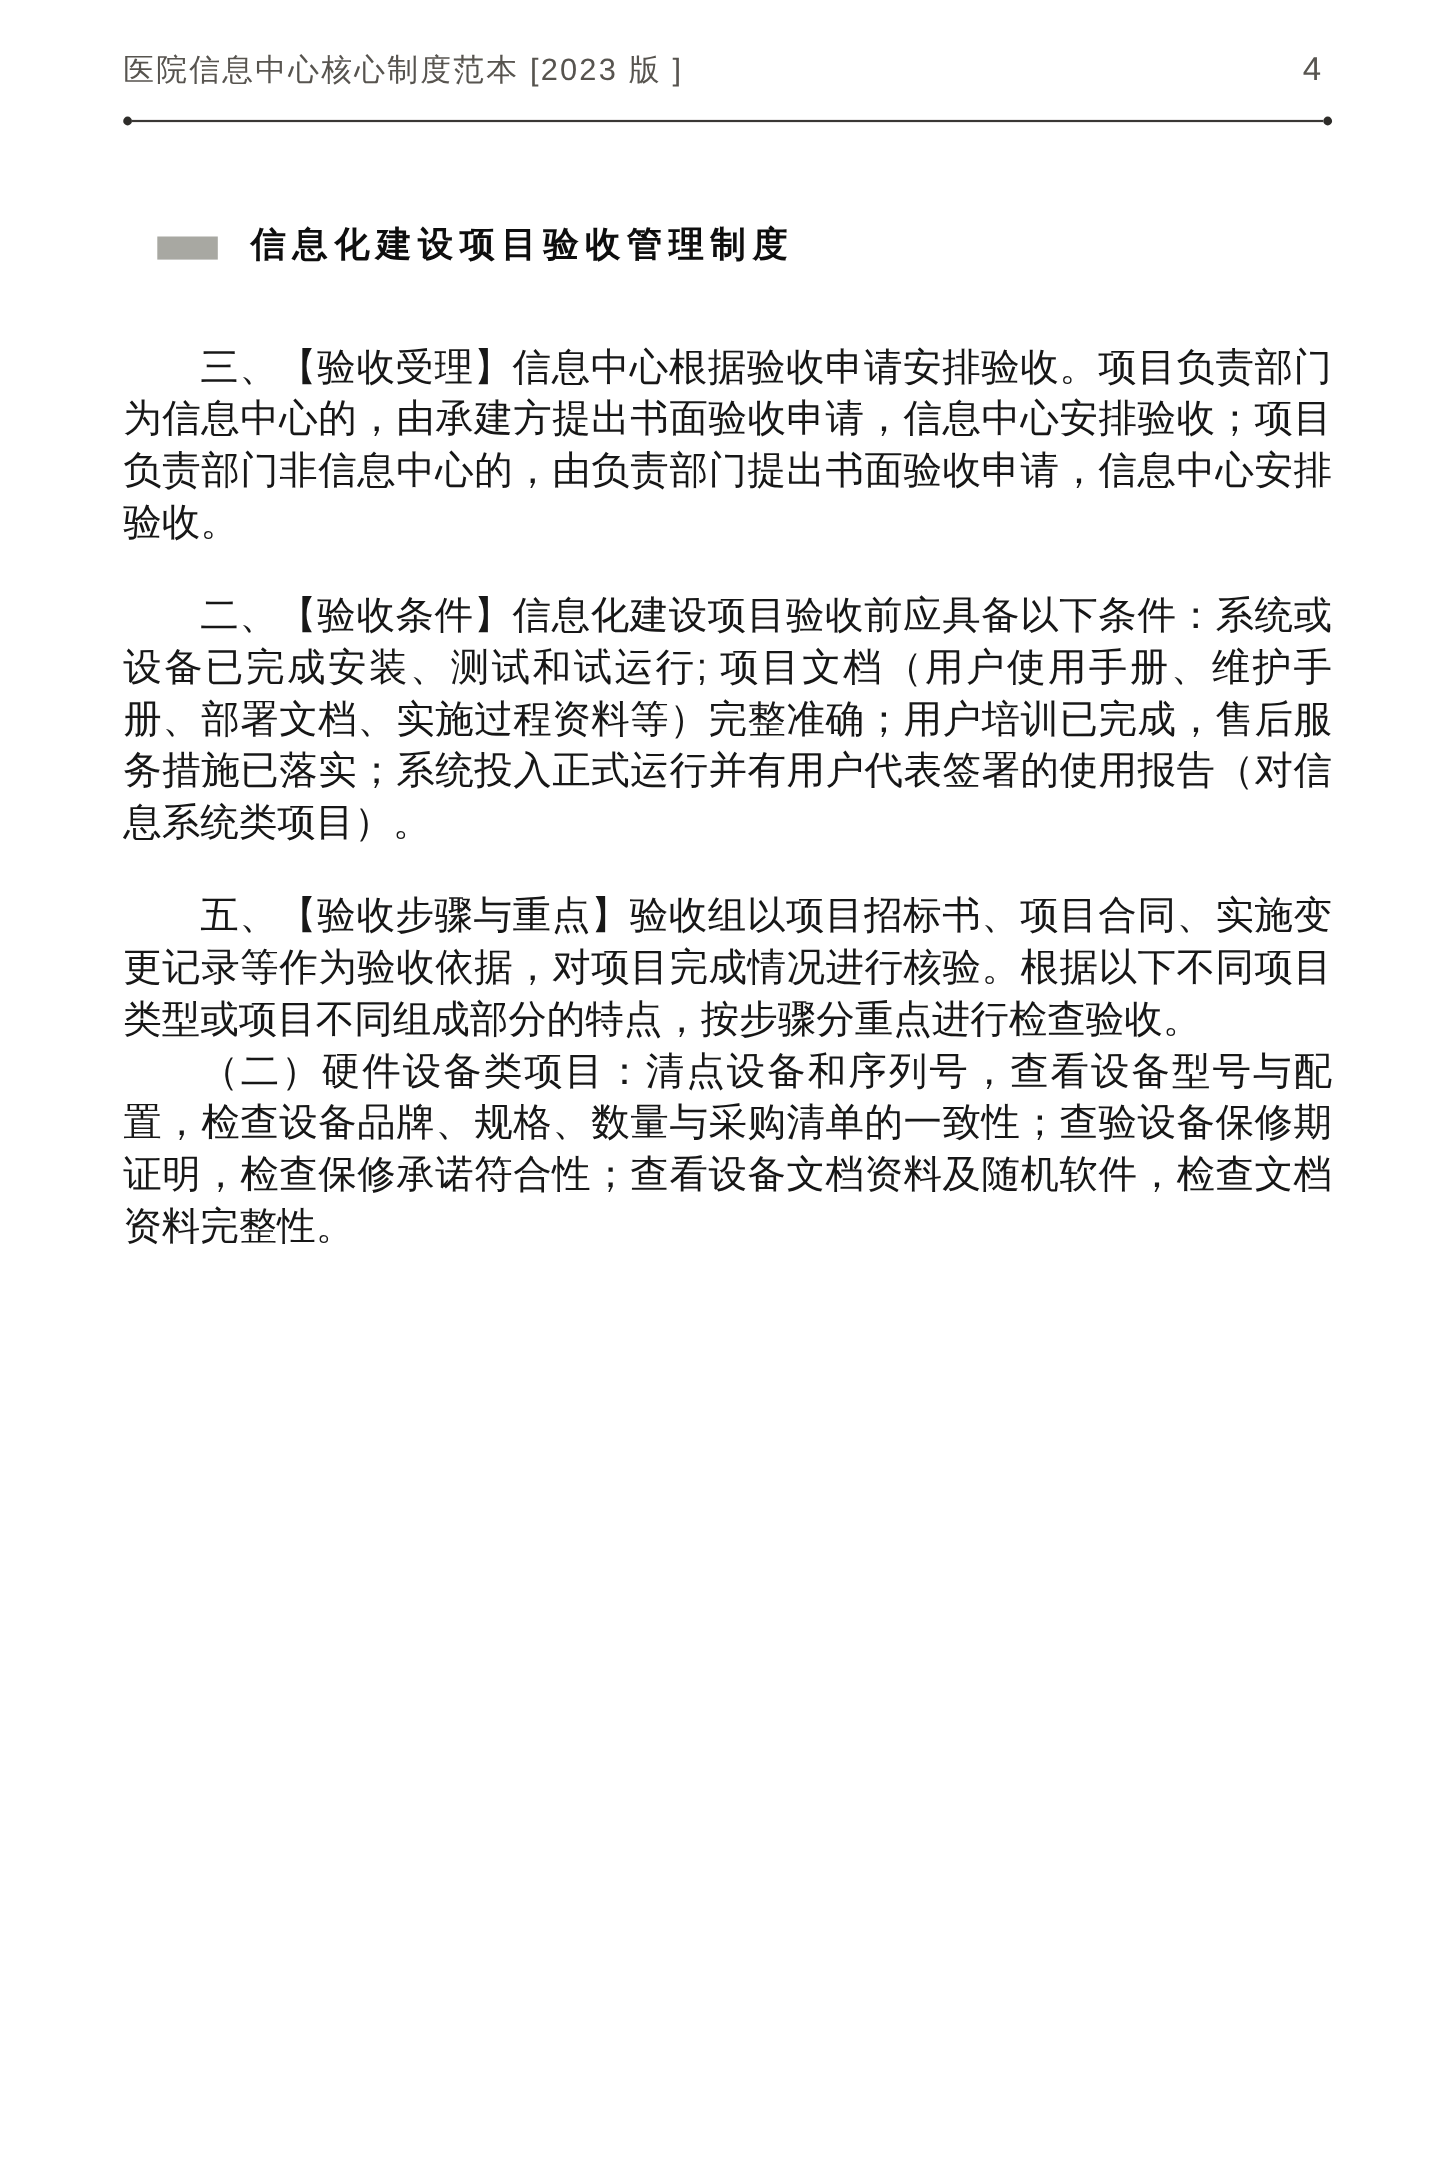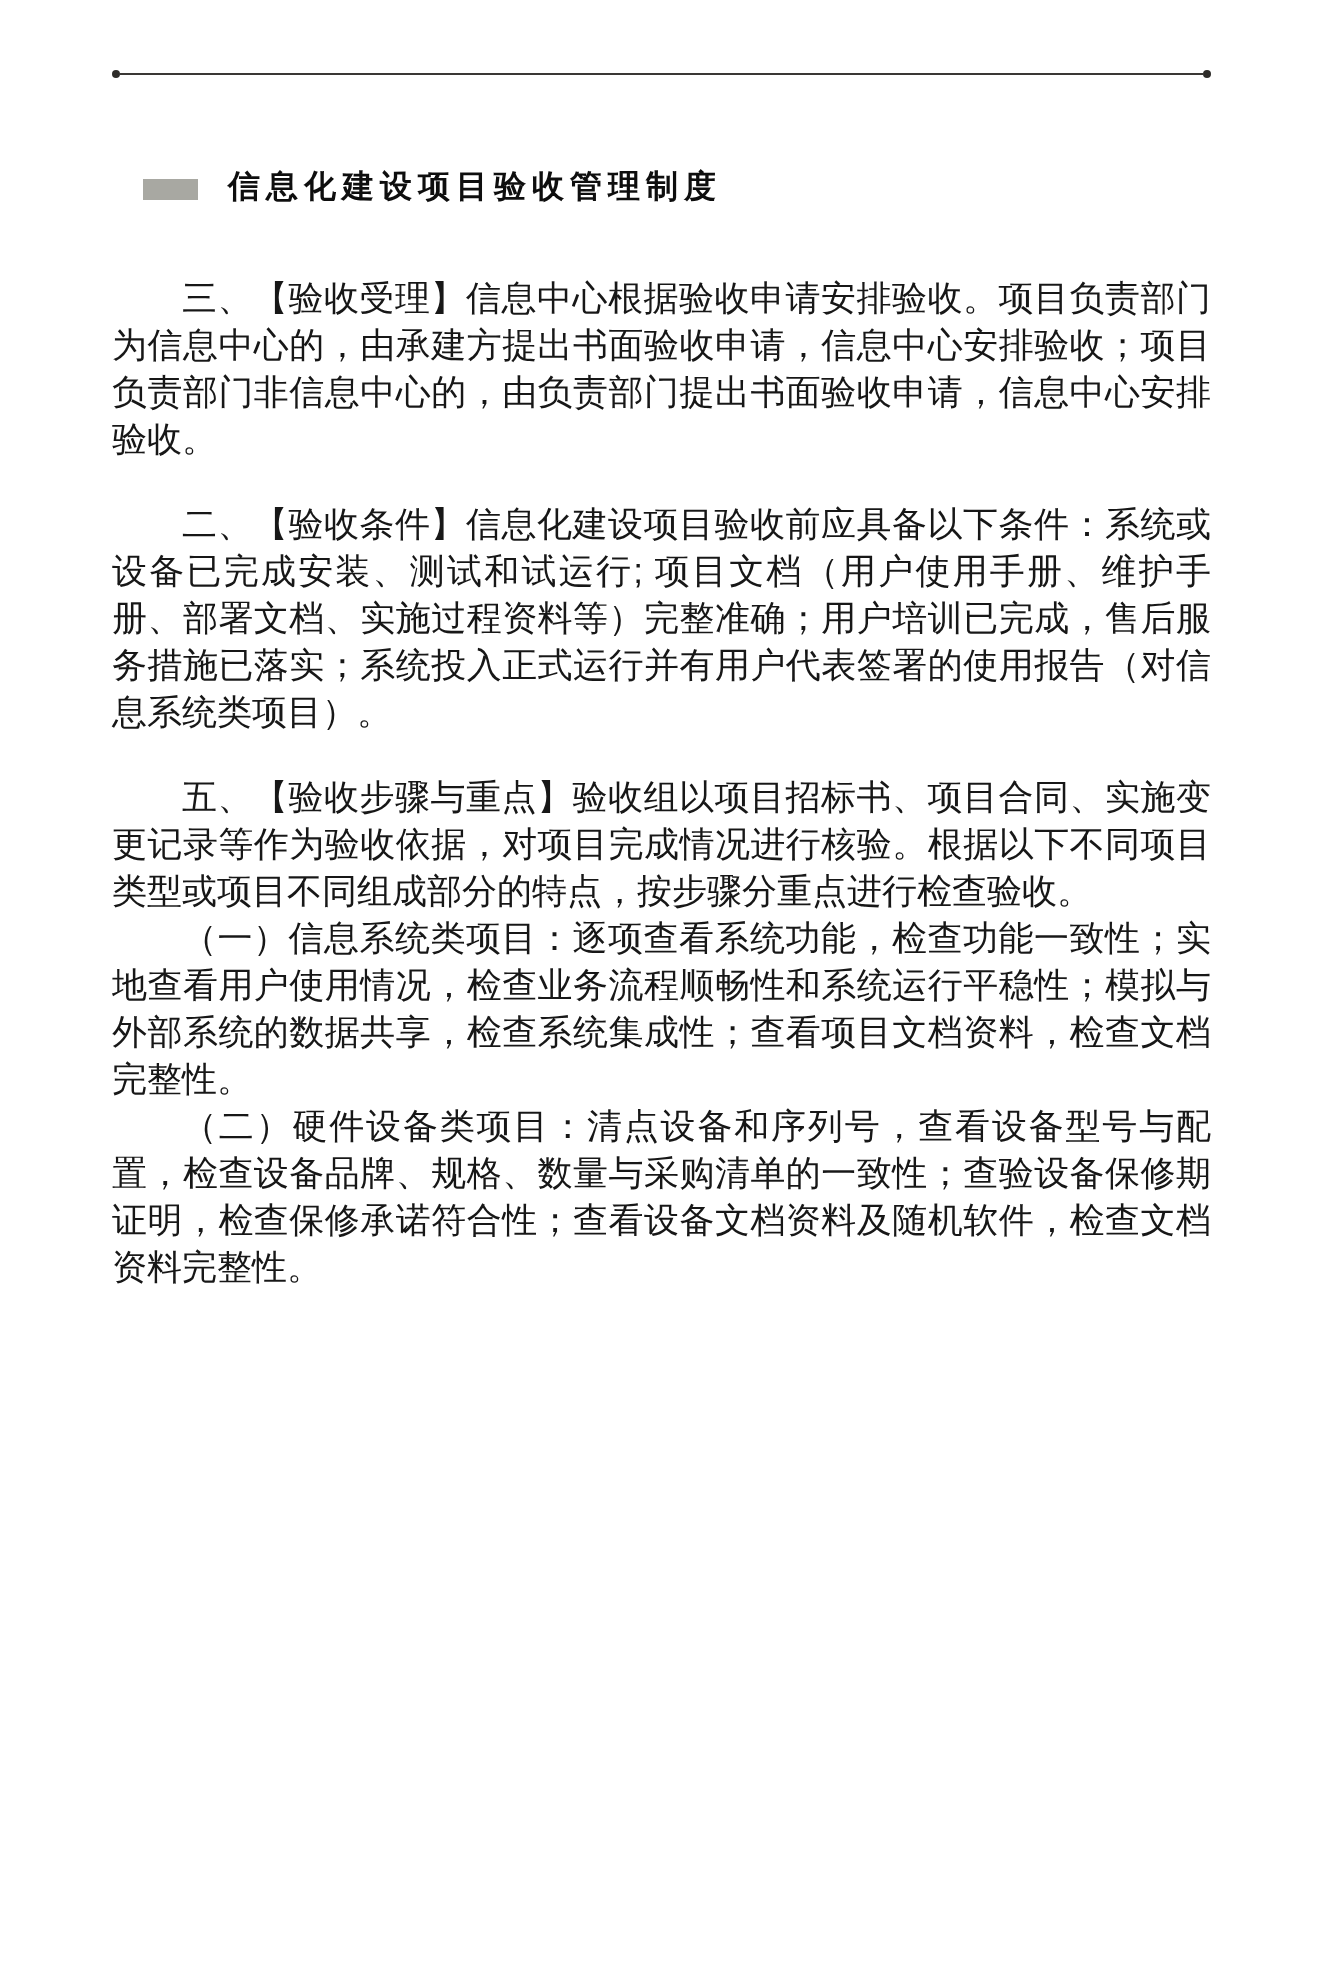--- a/index.html
+++ b/index.html
@@ -87,33 +87,36 @@
     word-break: break-all;
   }
   .content p:first-child { margin-top: 0; }
   .content p.sub { margin-top: 0; }
 </style>
 </head>
 <body>
 
 <div class="page">
 
+  <div class="header-row">
+    <span class="booklet">医院信息中心核心制度范本 [2023 版 ]</span>
+    <span class="page-num">4</span>
+  </div>
 
   <div class="header-rule">
     <span class="dot"></span>
     <span class="line"></span>
     <span class="dot"></span>
   </div>
 
   <div class="title-row">
     <span class="title-dash"></span>
     <span class="doc-title">信息化建设项目验收管理制度</span>
   </div>
 
   <div class="content">
     <p>三、【验收受理】信息中心根据验收申请安排验收。项目负责部门为信息中心的，由承建方提出书面验收申请，信息中心安排验收；项目负责部门非信息中心的，由负责部门提出书面验收申请，信息中心安排验收。</p>
     <p>二、【验收条件】信息化建设项目验收前应具备以下条件：系统或设备已完成安装、测试和试运行; 项目文档（用户使用手册、维护手册、部署文档、实施过程资料等）完整准确；用户培训已完成，售后服务措施已落实；系统投入正式运行并有用户代表签署的使用报告（对信息系统类项目）。</p>
     <p>五、【验收步骤与重点】验收组以项目招标书、项目合同、实施变更记录等作为验收依据，对项目完成情况进行核验。根据以下不同项目类型或项目不同组成部分的特点，按步骤分重点进行检查验收。</p>
-    <p class="sub">（一）信息系统类项目：逐项查看系统功能，检查功能一致性；实地查看用户使用情况，检查业务流程顺畅性和系统运行平稳性；模拟与外部系统的数据共享，检查系统集成性；查看项目文档资料，检查文档完整性。</p>
     <p class="sub">（二）硬件设备类项目：清点设备和序列号，查看设备型号与配置，检查设备品牌、规格、数量与采购清单的一致性；查验设备保修期证明，检查保修承诺符合性；查看设备文档资料及随机软件，检查文档资料完整性。</p>
   </div>
 
 </div>
 
 </body></html>

